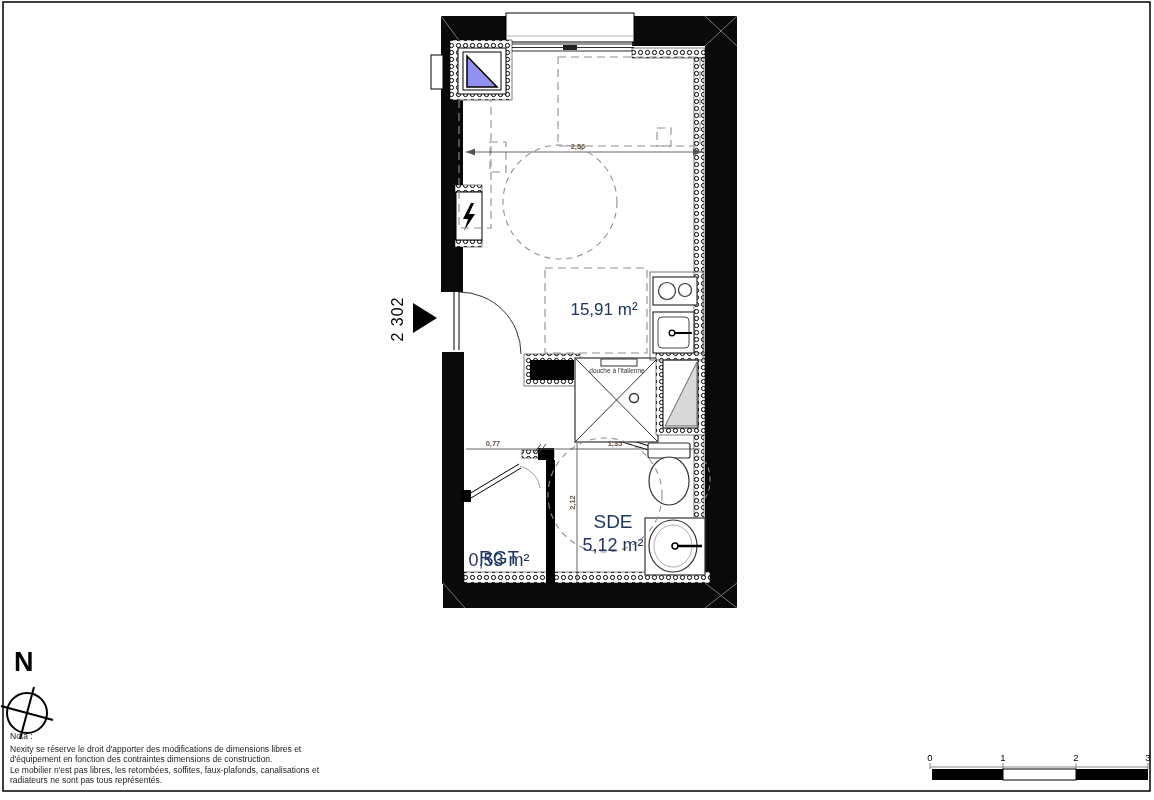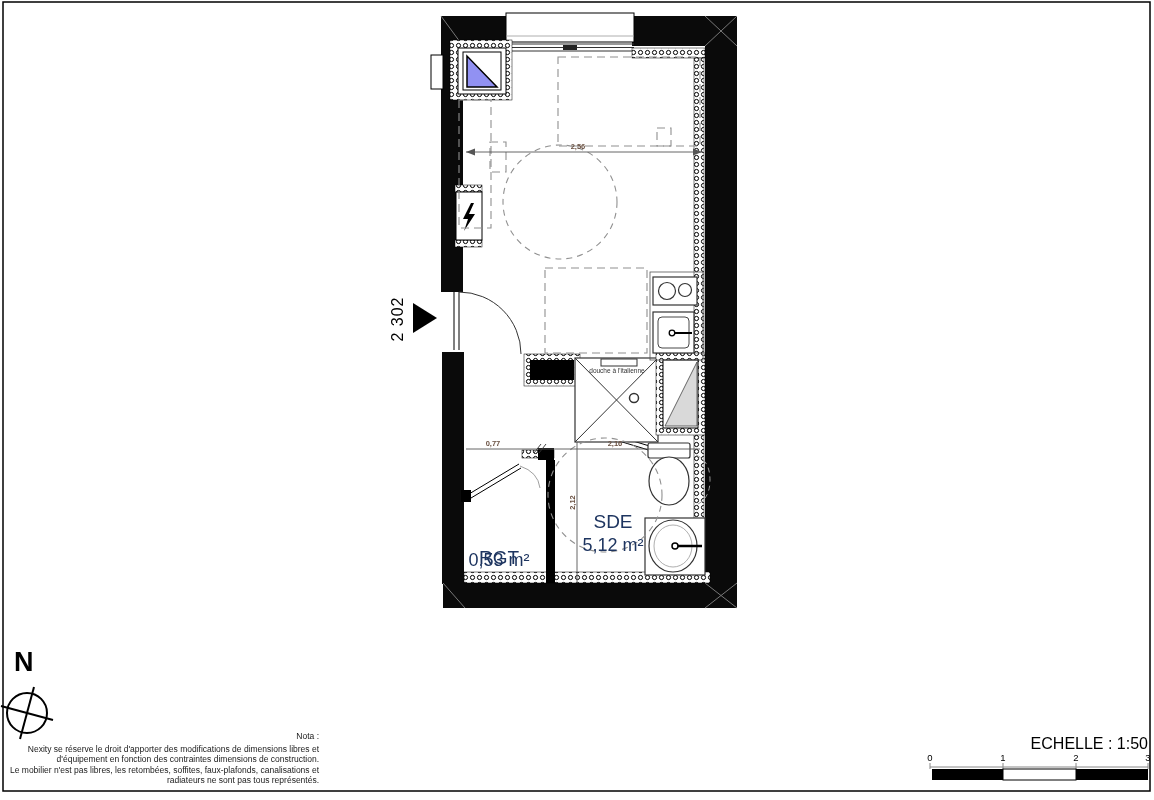--- a/index.html
+++ b/index.html
@@ -9,21 +9,21 @@
   .txt{position:absolute;color:#1e3560;text-align:center;white-space:nowrap;}
   .room-name{font-size:17px;}
   .room-name.big2{font-size:19px;}
   .room-area{font-size:17px;}
   .room-area.big2{font-size:18px;}
   .dim{font-size:7.5px;color:#6a5142;font-weight:bold;}
   .tiny{font-size:6.5px;color:#333;font-weight:normal;}
   .rot{transform:rotate(-90deg);transform-origin:center center;}
   .unit-no{font-size:16px;color:#000;letter-spacing:1px;}
   .north{font-size:27px;color:#000;font-weight:600;}
-  .nota{position:absolute;left:10px;top:731px;color:#1a1a1a;font-size:8.5px;line-height:10.5px;text-align:right;}
+  .nota{position:absolute;left:10px;top:731px;color:#1a1a1a;font-size:8.5px;line-height:10.5px;text-align:left;}
   .nota .nota-title{margin-bottom:2px;}
   .echelle{position:absolute;left:938px;top:735px;width:210px;text-align:right;
            font-size:16px;color:#000;}
   .scalenum{position:absolute;font-size:9.5px;color:#000;width:20px;text-align:center;}
 </style>
 </head>
 <body>
 
 <div class="stage">
 
@@ -182,45 +182,45 @@
       <line x1="930" y1="763" x2="930" y2="769" stroke="#888" stroke-width="1"></line>
       <line x1="1003" y1="763" x2="1003" y2="769" stroke="#888" stroke-width="1"></line>
       <line x1="1076" y1="763" x2="1076" y2="769" stroke="#888" stroke-width="1"></line>
       <line x1="1148" y1="763" x2="1148" y2="769" stroke="#888" stroke-width="1"></line>
       <rect x="932" y="769" width="71" height="11" fill="#000"></rect>
       <rect x="1003" y="769" width="73" height="11" fill="#fff" stroke="#000" stroke-width="1"></rect>
       <rect x="1076" y="769" width="72" height="11" fill="#000"></rect>
     </g>
   </svg>
 
+  <div class="txt room-area" style="left:504px;top:300px;width:200px;">15,91 m²</div>
 
   <div class="txt room-name big2" style="left:449px;top:527px;width:100px;margin-top:20px;">RGT</div>
   <div class="txt room-area big2" style="left:449px;top:550px;width:100px;">0,53 m²</div>
 
   <div class="txt room-name big2" style="left:563px;top:511px;width:100px;">SDE</div>
   <div class="txt room-area big2" style="left:563px;top:535px;width:100px;">5,12 m²</div>
 
   <div class="txt tiny" style="left:577px;top:367px;width:80px;">douche à l'italienne</div>
 
   <div class="txt dim" style="left:558px;top:142px;width:40px;">2,56</div>
   <div class="txt dim" style="left:478px;top:439px;width:30px;">0,77</div>
-  <div class="txt dim" style="left:600px;top:439px;width:30px;">2,16</div>
+  <div class="txt dim" style="left:600px;top:439px;width:30px;">1,35</div>
   <div class="txt dim rot" style="left:557px;top:498px;width:30px;">2,12</div>
 
   <div class="txt unit-no rot" style="left:368px;top:310px;width:60px;">2 302</div>
 
   <div class="txt north" style="left:14px;top:647px;width:30px;text-align:left;">N</div>
 
   <div class="nota">
     <div class="nota-title">Nota :</div>
     <div>Nexity se réserve le droit d'apporter des modifications de dimensions libres et</div>
     <div>d'équipement en fonction des contraintes dimensions de construction.</div>
     <div>Le mobilier n'est pas libres, les retombées, soffites, faux-plafonds, canalisations et</div>
     <div>radiateurs ne sont pas tous représentés.</div>
   </div>
 
-  <div class="echelle">ECHELLE : 1:50</div>
   <div class="scalenum" style="left:920px;top:752px;">0</div>
   <div class="scalenum" style="left:993px;top:752px;">1</div>
   <div class="scalenum" style="left:1066px;top:752px;">2</div>
   <div class="scalenum" style="left:1138px;top:752px;">3</div>
 
 </div>
 
 </body></html>

